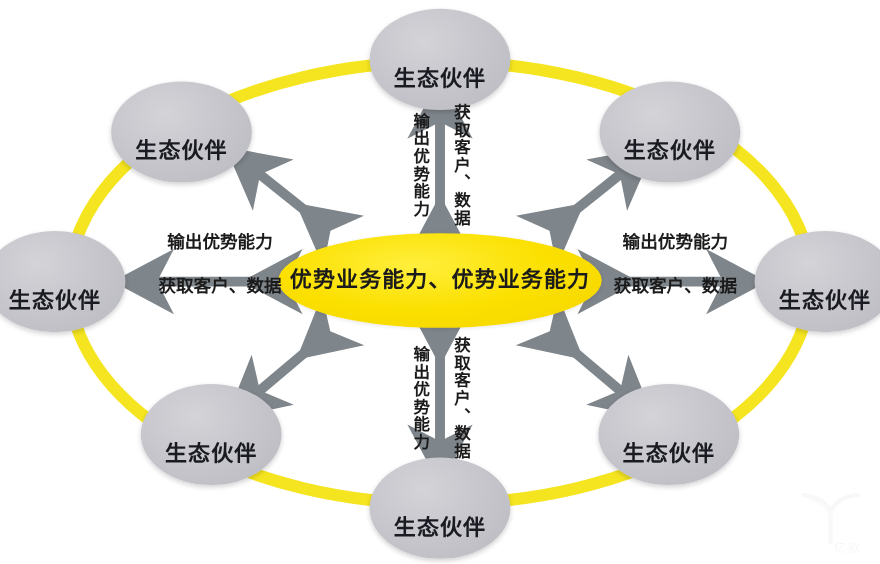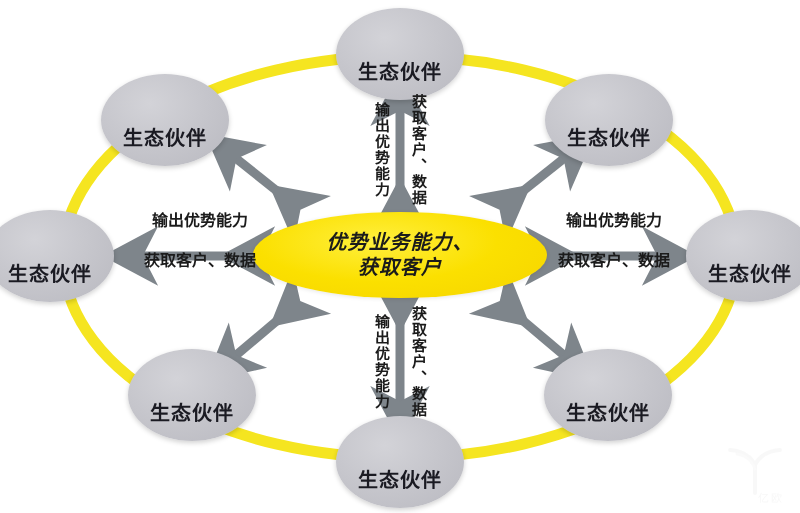--- a/index.html
+++ b/index.html
@@ -50,26 +50,25 @@
   
   #center-node {
     position: absolute;
     left: 253px;
     top: 212px;
     width: 294px;
     height: 86px;
     border-radius: 50%;
     background: radial-gradient(ellipse at 42% 34%, #ffef3d 0%, #fbe000 50%, #f5d400 100%);
     display: flex;
-    flex-direction: column;
+    flex-direction: row;
     align-items: center;
     justify-content: center;
     z-index: 5;
     box-shadow: 0 1px 4px rgba(0,0,0,0.10);
-    font-style: italic;
   }
   .center-line {
     font-size: 20px;
     font-weight: 700;
     color: #1b1b1b;
     line-height: 1.25;
     letter-spacing: 1px;
     white-space: nowrap;
   }
 
@@ -185,21 +184,21 @@
       <line x1="292" y1="308" x2="228" y2="362" stroke="#7E858B" stroke-width="9" marker-start="url(#ah)" marker-end="url(#ah)"></line>
     </g>
 
     <g>
       <line x1="508" y1="308" x2="572" y2="362" stroke="#7E858B" stroke-width="9" marker-start="url(#ah)" marker-end="url(#ah)"></line>
     </g>
   </svg>
 
   <div id="center-node">
     <span class="center-line">优势业务能力、</span>
-    <span class="center-line">获取客户</span>
+    <span class="center-line">优势业务能力</span>
   </div>
 
   <div class="node" style="left:336px; top:8px; width:128px; height:92px;">
     <span class="node-label">生态伙伴</span>
   </div>
 
   <div class="node" style="left:101px; top:74px; width:128px; height:92px;">
     <span class="node-label">生态伙伴</span>
   </div>
 

